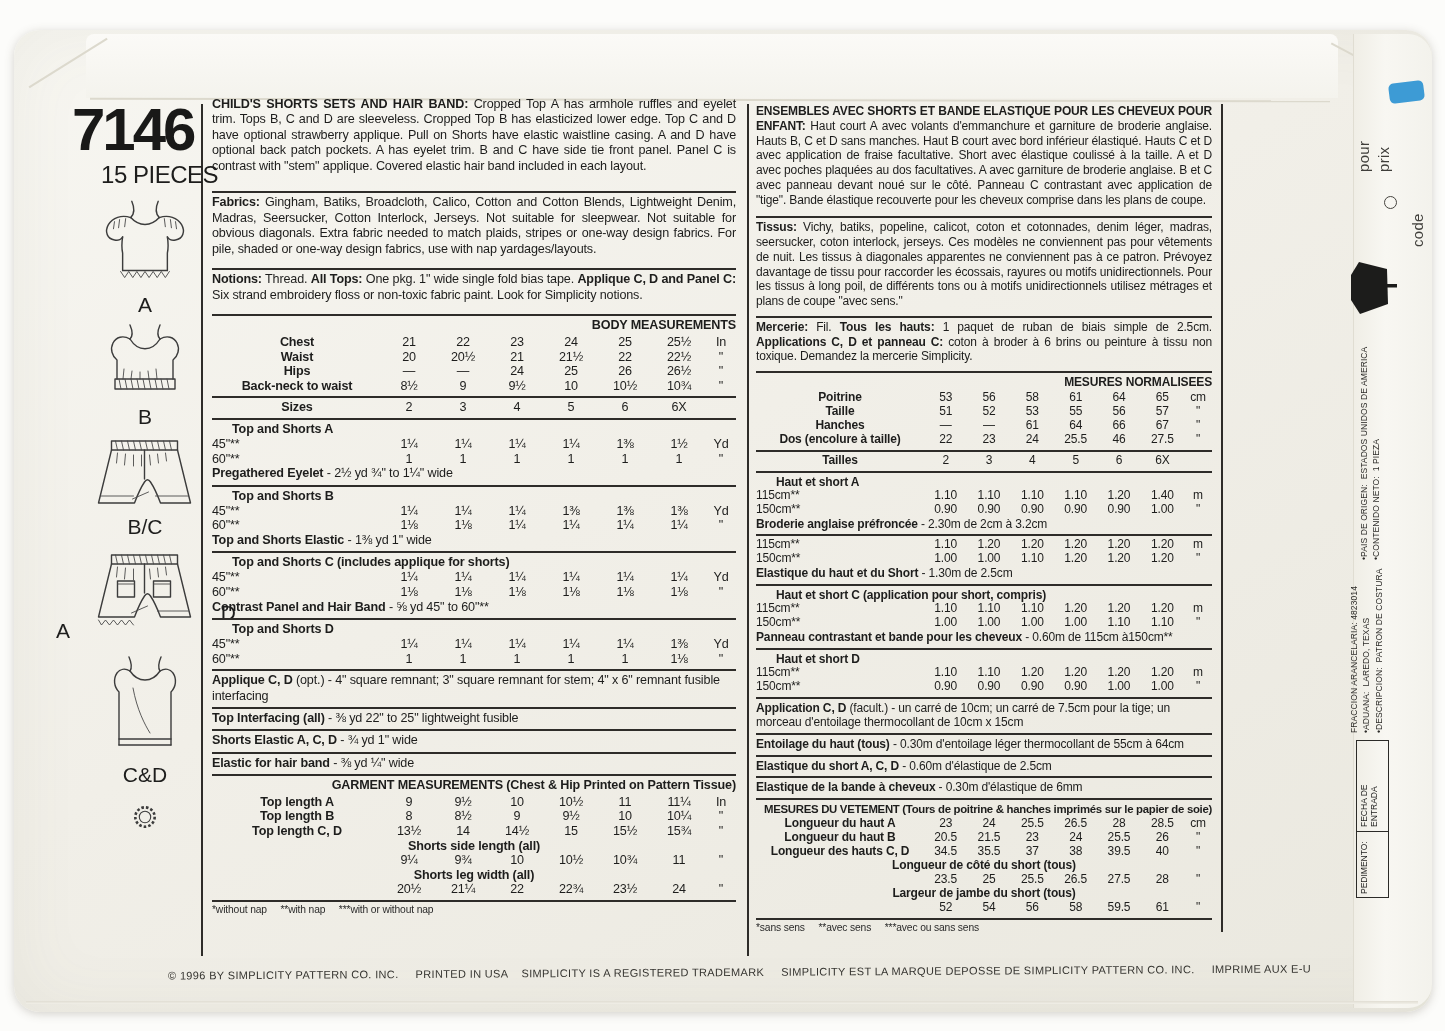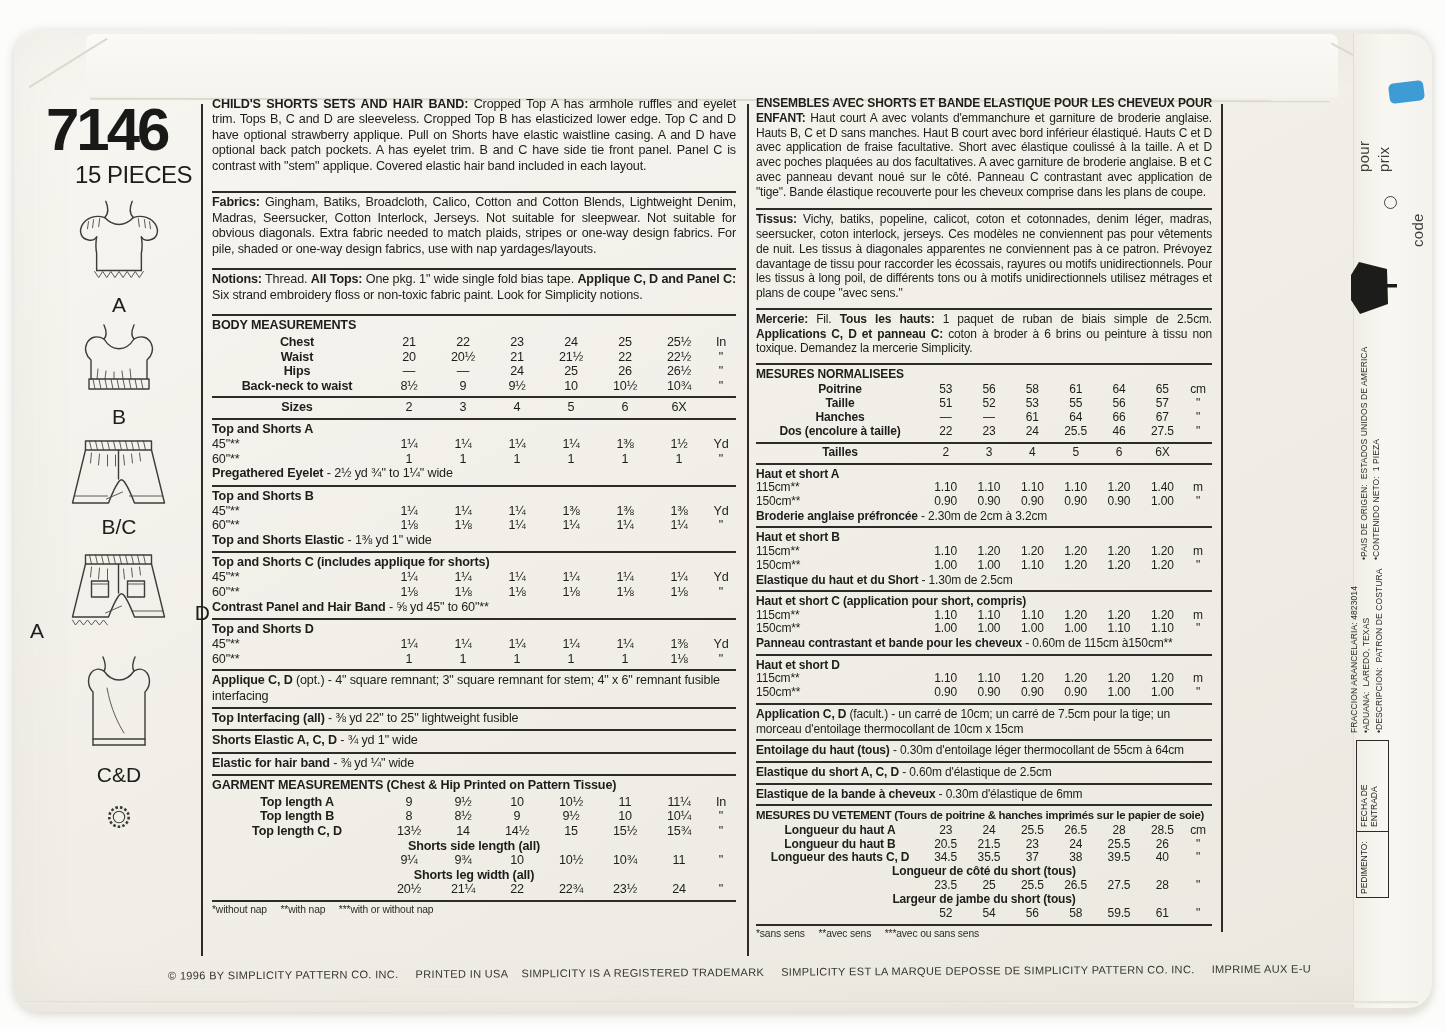--- a/index.html
+++ b/index.html
@@ -21,44 +21,44 @@
     background:linear-gradient(90deg,#f0eee6,#f8f7f2 40%,#f3f2ec);border-radius:0 24px 24px 0;
     border-left:1.5px solid #e0ddd2;}
   .blue-pill{position:absolute;left:1389px;top:82px;width:35px;height:20px;border-radius:5px;
     transform:rotate(-7deg);}
   .vrule{position:absolute;width:2px;background:#2e2c29;}
   #vr1{left:201px;top:104px;height:852px}
   #vr2{left:747px;top:104px;height:852px}
   #vr3{left:1221px;top:104px;height:828px}
 
   
-  #col-left{position:absolute;left:46px;top:100px;width:146px;text-align:center;}
+  #col-left{position:absolute;left:72px;top:100px;width:146px;text-align:center;}
   .pnum{font-size:60px;font-weight:800;letter-spacing:-3px;line-height:1;text-align:left;color:#191918;}
   .pieces{font-size:24px;font-weight:500;letter-spacing:-.5px;text-align:right;margin:1px 0 6px;}
   .fig{position:relative;margin:8px auto 0;}
   .figlab{font-size:21px;font-weight:500;line-height:1;margin-top:1px;}
   .ln{fill:none;stroke:#3c3c3c;stroke-width:1.4;stroke-linecap:round;stroke-linejoin:round}
   .lnt{fill:none;stroke:#4a4a4a;stroke-width:.9;stroke-linecap:round}
   .adlab{position:absolute;font-size:21px;font-weight:500;}
 
   
   #col-en{position:absolute;left:212px;top:97px;width:524px;font-size:12.6px;letter-spacing:-.15px;}
-  #col-fr{position:absolute;left:756px;top:96px;width:456px;font-size:12px;letter-spacing:-.15px;}
+  #col-fr{position:absolute;left:756px;top:104px;width:456px;font-size:12px;letter-spacing:-.15px;}
   .para{text-align:justify;line-height:1.23;}
   .b{font-weight:700;}
   .hrule{height:2px;background:#2e2c29;margin:3px 0 2px;}
-  .title{line-height:1.25;margin:1px 0;}
+  .title{line-height:1.25;margin:1px 0;text-align:right;}
   .tight{font-size:11.4px;letter-spacing:-.3px;}
   .ttable{width:100%;}
   .trow{display:grid;align-items:baseline;line-height:1.16;}
   #col-en .trow{grid-template-columns:170px repeat(6,1fr) 30px;}
   #col-fr .trow{grid-template-columns:168px repeat(6,1fr) 28px;}
   .tval,.tunit{text-align:center;}
   .labels-bold .tlabel{font-weight:700;text-align:center;}
-  .ysec .ytitle{font-weight:700;line-height:1.2;}
+  .ysec .ytitle{font-weight:700;line-height:1.2;margin-left:20px;}
   .yfooter{line-height:1.22;}
   .footnote{font-size:10.3px;white-space:pre;color:#2b2b2b;}
 
   #copyright{position:absolute;left:168px;top:966px;font-size:11px;letter-spacing:.35px;
     color:#34332f;white-space:pre;transform:rotate(-.35deg);}
 
   
   .rot{position:absolute;transform:rotate(-90deg);transform-origin:left top;
     color:#2c2b28;white-space:pre;line-height:1.45;}
   .price{font-size:15px;color:#3f3e3a;letter-spacing:.3px;line-height:1.3;}
@@ -499,21 +499,20 @@
             <span class="tval">0.90</span>
             <span class="tval">0.90</span>
             <span class="tval">1.00</span>
             <span class="tunit">"</span>
           </div>
         </div>
       <div class="yfooter"><span class="b">Broderie anglaise préfroncée</span><span> - 2.30m de 2cm à 3.2cm</span></div>
     </div>
     <div class="hrule"></div>
     <div class="ysec">
-      <div class="ytitle">Haut et short B</div>
       <div class="ttable">
           <div class="trow">
             <span class="tlabel">115cm**</span>
             <span class="tval">1.10</span>
             <span class="tval">1.20</span>
             <span class="tval">1.20</span>
             <span class="tval">1.20</span>
             <span class="tval">1.20</span>
             <span class="tval">1.20</span>
             <span class="tunit">m</span>

